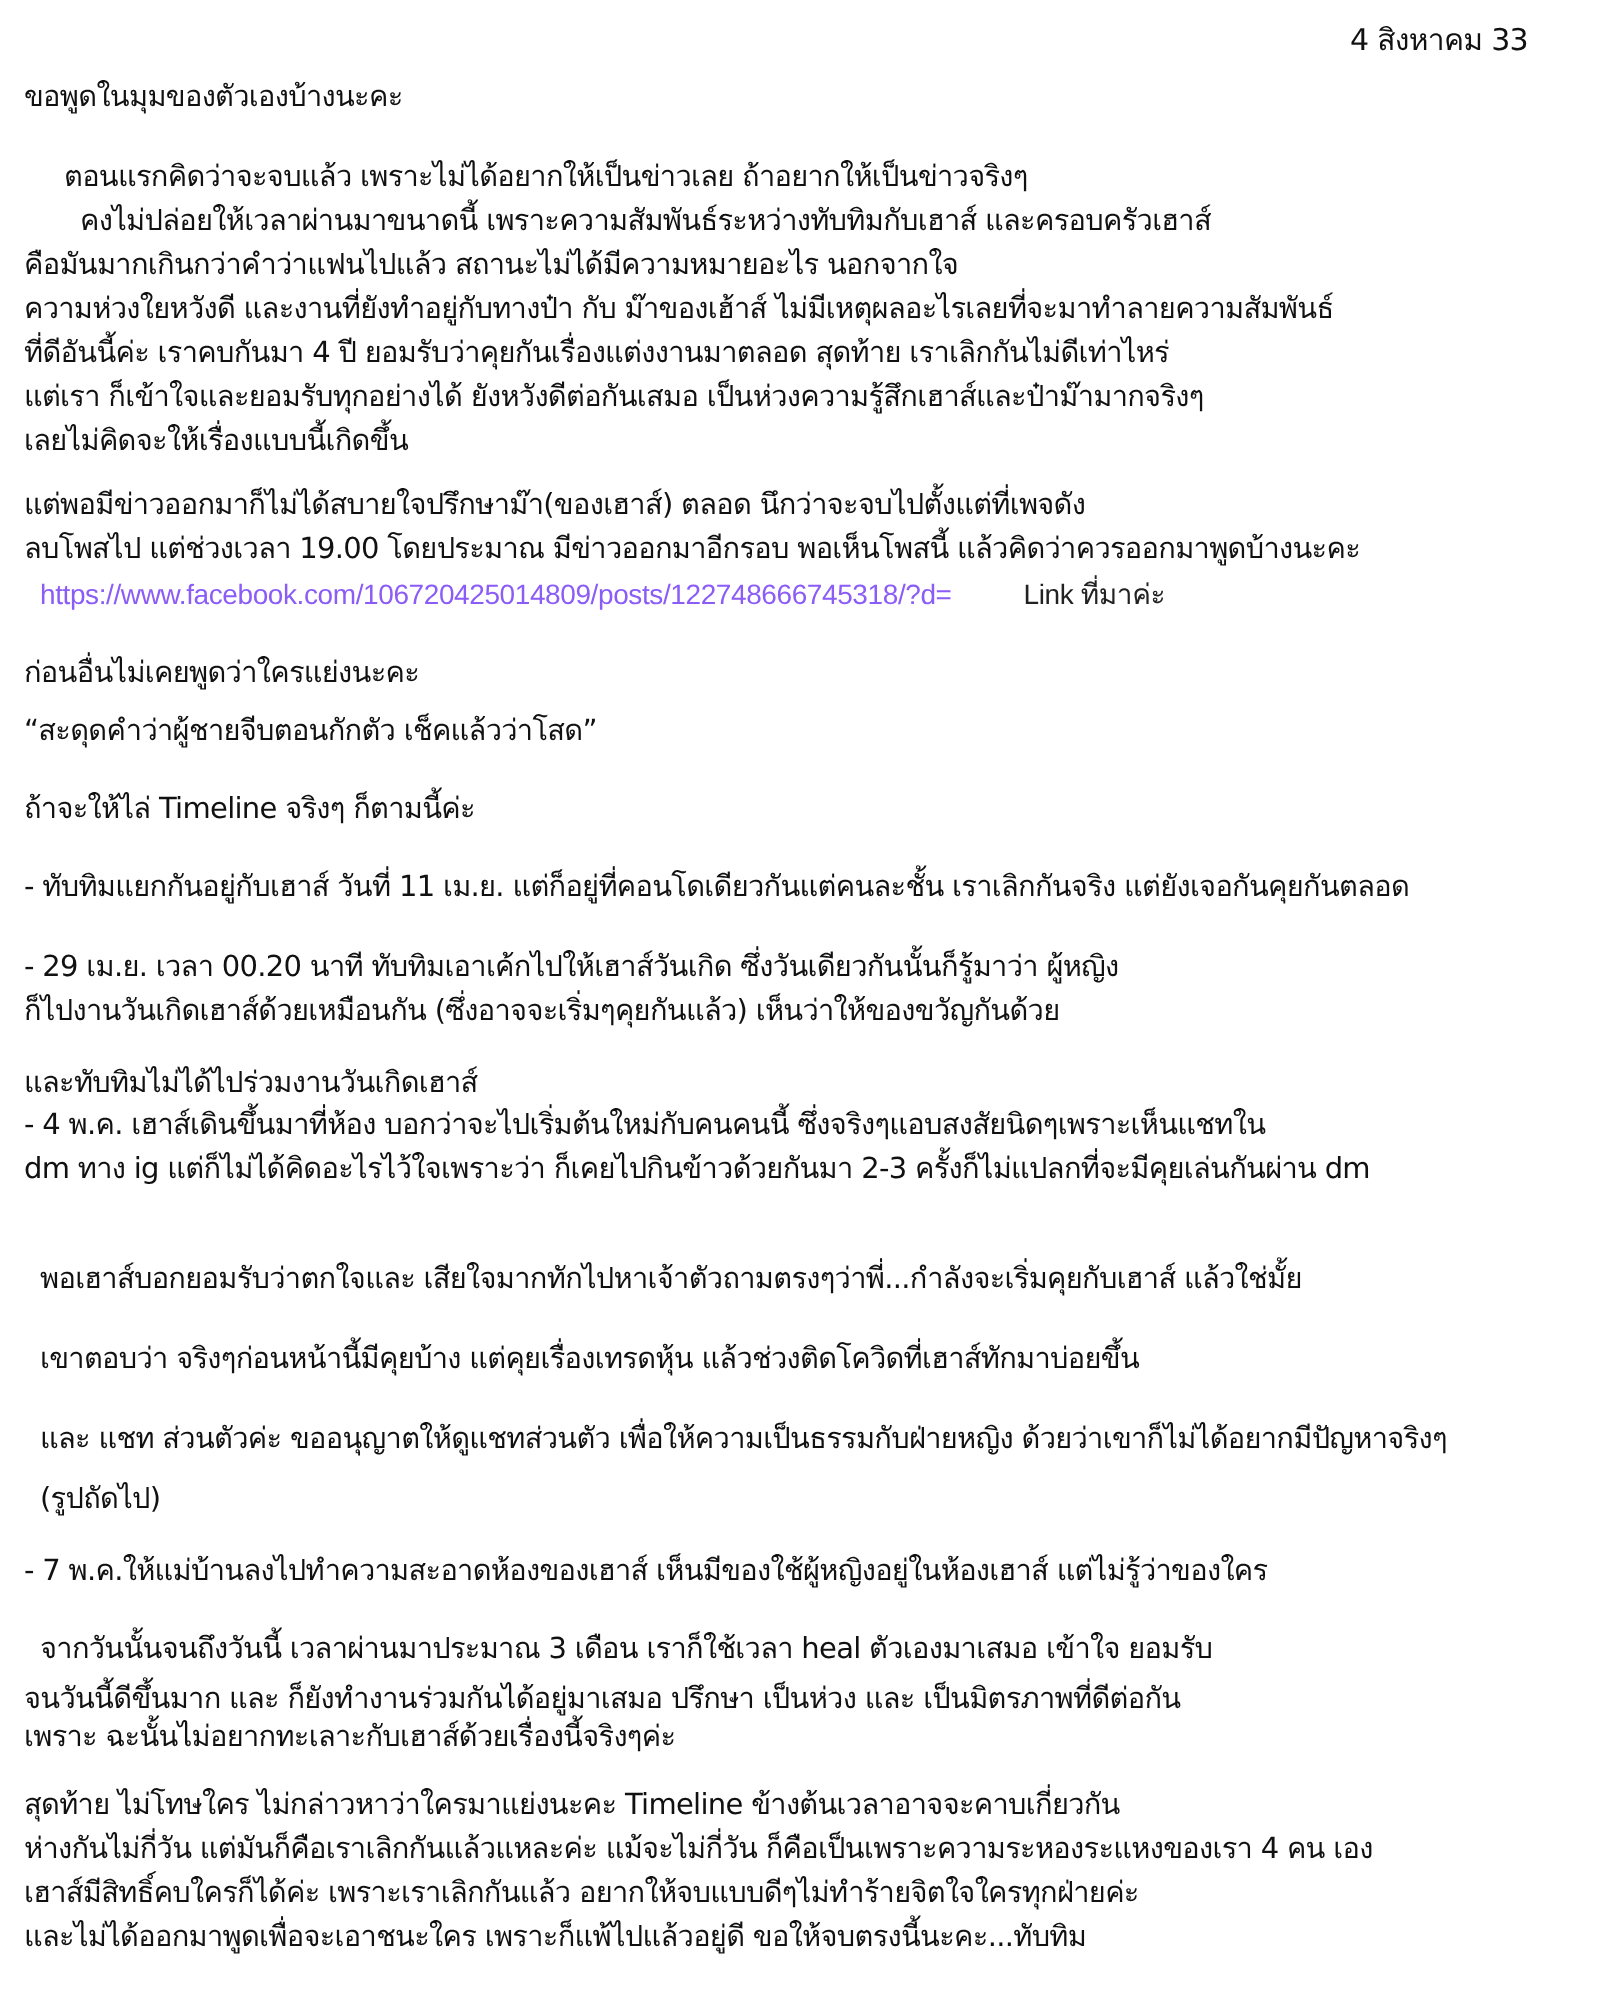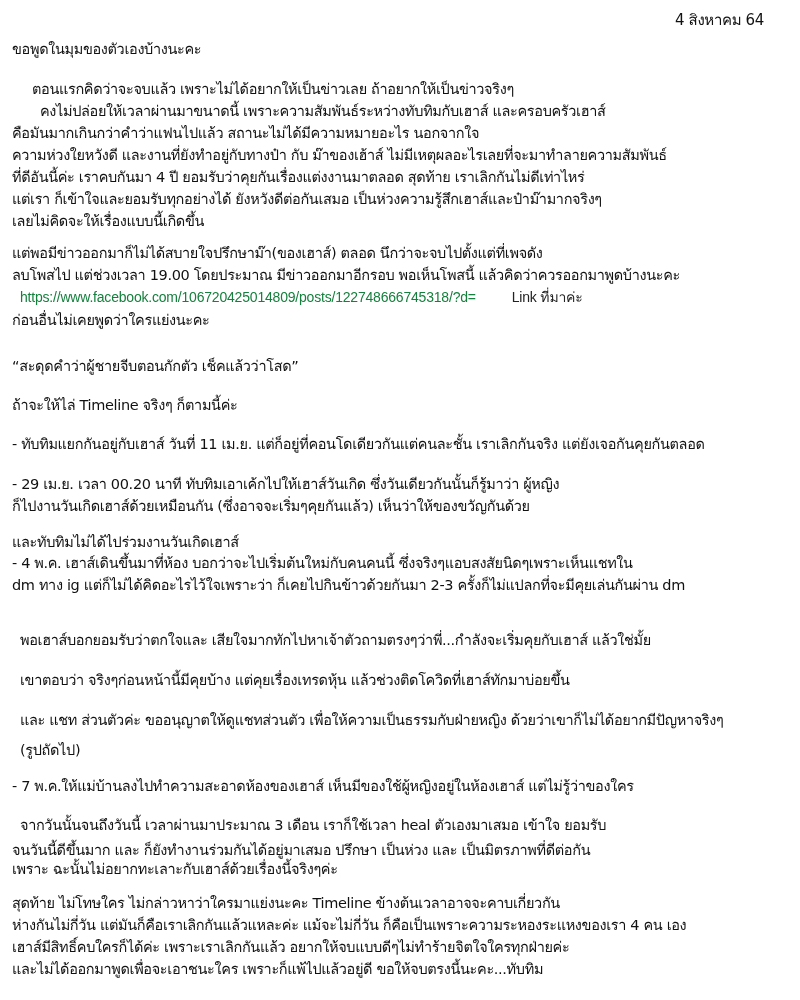--- a/index.html
+++ b/index.html
@@ -20,28 +20,28 @@
     .date { left: auto; right: 36px; font-size: 15px; }
     .indent1 { left: 32px; }
     .indent2 { left: 20px; }
     .link {
       font-family: "Liberation Sans", sans-serif;
       font-size: 14px;
       color: #222222;
       left: 20px;
       letter-spacing: -0.2px;
     }
-    .link .url { text-decoration: none; color: #15803d; text-align: right; }
+    .link .url { text-decoration: none; color: #8b5cf6; text-align: right; }
     .link .src { margin-left: 36px; }
   </style>
 </head>
 <body>
 
 <div>
-  <div class="line date" style="top:10px;">4 สิงหาคม 64</div>
+  <div class="line date" style="top:10px;">4 สิงหาคม 33</div>
 
   <div class="line" style="top:39px;">ขอพูดในมุมของตัวเองบ้างนะคะ</div>
 
   <div>
     <div class="line indent1" style="top:79px;">ตอนแรกคิดว่าจะจบแล้ว เพราะไม่ได้อยากให้เป็นข่าวเลย  ถ้าอยากให้เป็นข่าวจริงๆ</div>
     <div class="line" style="top:101px;margin-left:28px;">คงไม่ปล่อยให้เวลาผ่านมาขนาดนี้ เพราะความสัมพันธ์ระหว่างทับทิมกับเฮาส์ และครอบครัวเฮาส์</div>
     <div class="line" style="top:123px;">คือมันมากเกินกว่าคำว่าแฟนไปแล้ว สถานะไม่ได้มีความหมายอะไร นอกจากใจ</div>
     <div class="line" style="top:145px;">ความห่วงใยหวังดี และงานที่ยังทำอยู่กับทางป๋า กับ ม๊าของเฮ้าส์ ไม่มีเหตุผลอะไรเลยที่จะมาทำลายความสัมพันธ์</div>
     <div class="line" style="top:167px;">ที่ดีอันนี้ค่ะ เราคบกันมา 4 ปี ยอมรับว่าคุยกันเรื่องแต่งงานมาตลอด  สุดท้าย เราเลิกกันไม่ดีเท่าไหร่</div>
     <div class="line" style="top:189px;">แต่เรา  ก็เข้าใจและยอมรับทุกอย่างได้ ยังหวังดีต่อกันเสมอ เป็นห่วงความรู้สึกเฮาส์และป๋าม๊ามากจริงๆ</div>
@@ -50,21 +50,21 @@
 
   <div>
     <div class="line" style="top:243px;">แต่พอมีข่าวออกมาก็ไม่ได้สบายใจปรึกษาม๊า(ของเฮาส์) ตลอด นึกว่าจะจบไปตั้งแต่ที่เพจดัง</div>
     <div class="line" style="top:265px;">ลบโพสไป แต่ช่วงเวลา 19.00 โดยประมาณ มีข่าวออกมาอีกรอบ พอเห็นโพสนี้ แล้วคิดว่าควรออกมาพูดบ้างนะคะ</div>
   </div>
 
   <div class="line link" style="top:287px;">
     <span class="url">https://www.facebook.com/106720425014809/posts/122748666745318/?d=</span><span class="src">Link ที่มาค่ะ</span>
   </div>
 
-  <div class="line" style="top:310px;">ก่อนอื่นไม่เคยพูดว่าใครแย่งนะคะ</div>
+  <div class="line" style="top:328px;font-family:Liberation Mono, monospace;">ก่อนอื่นไม่เคยพูดว่าใครแย่งนะคะ</div>
 
   <div class="line" style="top:356px;">“สะดุดคำว่าผู้ชายจีบตอนกักตัว เช็คแล้วว่าโสด”</div>
 
   <div class="line" style="top:395px;">ถ้าจะให้ไล่ Timeline จริงๆ ก็ตามนี้ค่ะ</div>
 
   <div>
     <div class="line" style="top:434px;">- ทับทิมแยกกันอยู่กับเฮาส์ วันที่ 11 เม.ย. แต่ก็อยู่ที่คอนโดเดียวกันแต่คนละชั้น เราเลิกกันจริง แต่ยังเจอกันคุยกันตลอด</div>
 
     <div class="line" style="top:474px;">- 29 เม.ย. เวลา 00.20 นาที ทับทิมเอาเค้กไปให้เฮาส์วันเกิด ซึ่งวันเดียวกันนั้นก็รู้มาว่า ผู้หญิง</div>
     <div class="line" style="top:496px;">ก็ไปงานวันเกิดเฮาส์ด้วยเหมือนกัน (ซึ่งอาจจะเริ่มๆคุยกันแล้ว) เห็นว่าให้ของขวัญกันด้วย</div>

